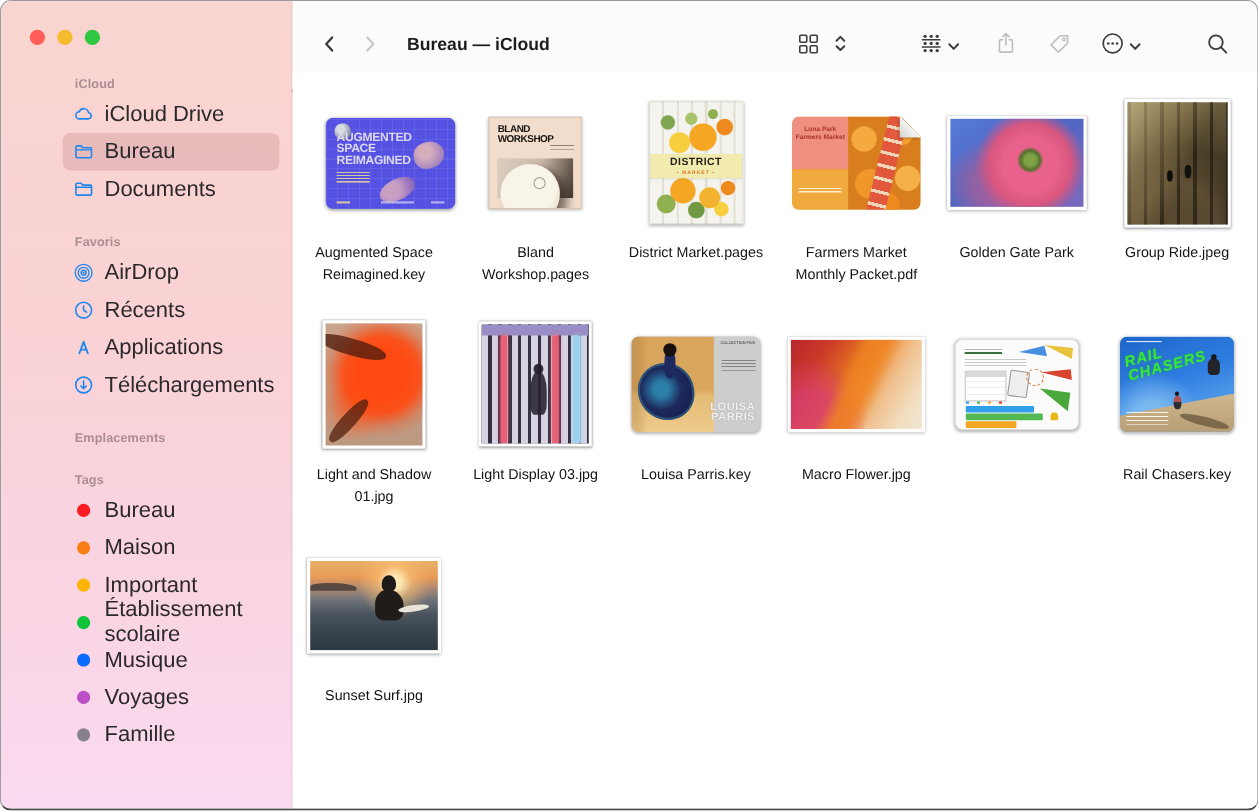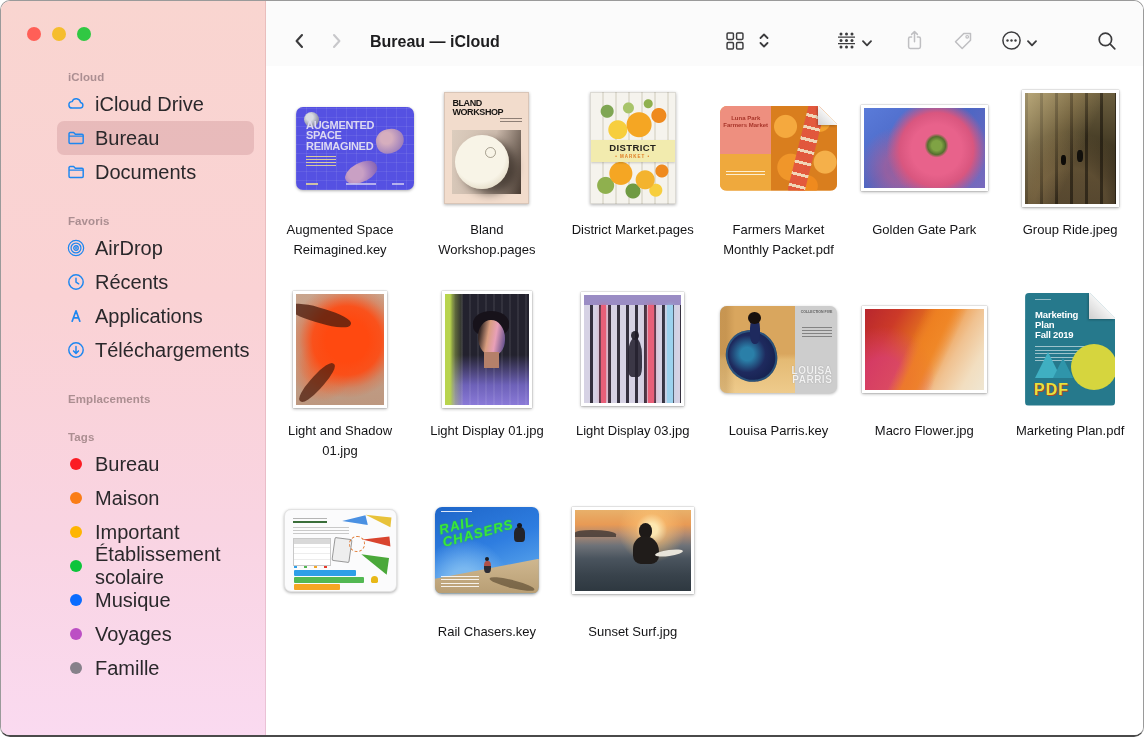--- a/index.html
+++ b/index.html
@@ -29,21 +29,21 @@
     display:flex;align-items:center;height:34px;margin:0 12px;padding:0 10px;
     border-radius:7px;font-size:20px;color:#2a282b;cursor:default;
   }
   .sb-item.selected{background:rgba(140,58,70,0.16);}
   .sb-ico{width:18px;height:18px;margin-right:10px;flex:0 0 18px;display:flex;align-items:center;justify-content:center;}
   .dot{width:12px;height:12px;border-radius:50%;margin:0 13px 0 3px;flex:0 0 12px;}
 
   
   .toolbar{
     position:absolute;left:265px;right:0;top:0;height:83px;
-    background:#fbfbfb;border-bottom:1px solid #b91c1c;
+    background:#fbfbfb;border-bottom:3px solid #b91c1c;
     display:flex;align-items:center;box-sizing:border-box;
   }
   .tb-btn{background:none;border:none;padding:4px;display:flex;align-items:center;justify-content:center;cursor:default;}
   .nav-back{margin-left:22px;}
   .nav-fwd{margin-left:16px;}
   .tb-title{margin-left:22px;font-size:16px;font-weight:700;color:#1d1d1f;}
   .tb-right{margin-left:auto;display:flex;align-items:center;}
   .cluster{display:flex;align-items:center;gap:6px;}
   .gap-a{margin-left:0;}
   .gap-b{margin-left:58px;}
@@ -77,21 +77,21 @@
   .aug-blob1{position:absolute;right:10px;top:22px;width:28px;height:24px;border-radius:48% 52% 55% 45%;
     background:radial-gradient(circle at 40% 35%,#d6aebe 0 25%,#a888bd 65%,#8668ad 100%);transform:rotate(-15deg);}
   .aug-blob2{position:absolute;left:48px;bottom:8px;width:34px;height:19px;border-radius:50% 50% 45% 55%;
     background:radial-gradient(circle at 35% 40%,#c9a0c4 0 30%,#9a76bd 70%,#7d5cab 100%);transform:rotate(-28deg);}
   .aug-lines{position:absolute;left:10px;top:49px;width:30px;height:10px;background:
     repeating-linear-gradient(0deg,rgba(235,220,150,0.85) 0 1px,transparent 1px 3px);}
   .aug-foot{position:absolute;left:10px;right:10px;bottom:5px;height:2px;background:
     linear-gradient(90deg,rgba(235,220,150,.8) 0 12px,transparent 12px 40px,rgba(220,216,242,.7) 40px 70px,transparent 70px 86px,rgba(220,216,242,.7) 86px 100%);}
 
   
-  .t-bland{width:85px;height:112px;background:#f2dccc;}
+  .t-bland{width:85px;height:84px;background:#f2dccc;}
   .bl-title{position:absolute;left:7px;top:6px;font-weight:700;font-size:9px;line-height:8.5px;color:#161412;letter-spacing:-.4px;}
   .bl-sub{position:absolute;right:6px;top:24px;width:22px;height:5px;background:
     repeating-linear-gradient(0deg,rgba(60,50,45,.55) 0 1px,transparent 1px 3px);}
   .bl-photo{position:absolute;left:7px;right:7px;top:37px;bottom:9px;
     background:linear-gradient(105deg,#dccdbe 0%,#cdbbad 52%,#473a31 100%);}
   .bl-plate{position:absolute;left:3px;top:5px;width:54px;height:54px;border-radius:50%;
     background:radial-gradient(circle at 45% 40%,#f8f4e7 0 58%,#eae3d1 72%,#d9d2be 100%);
     box-shadow:7px 5px 9px rgba(25,18,12,0.55);}
   .bl-ring{position:absolute;left:33px;top:17px;width:9px;height:9px;border-radius:50%;border:1px solid rgba(90,80,60,.5);}
 
@@ -619,32 +619,20 @@
           <div class="thumb photo t-ls">
             <div class="ph ls">
               <div class="ls-a1"></div>
               <div class="ls-a2"></div>
             </div>
           </div>
         </div>
         <div class="flabel">Light and Shadow 01.jpg</div>
       </div>
 
-      <div class="cell">
-        <div class="thumbzone">
-          <div class="thumb photo t-ld1">
-            <div class="ph ld1">
-              <div class="ld1-hair"></div>
-              <div class="ld1-face"></div>
-              <div class="ld1-neck"></div>
-            </div>
-          </div>
-        </div>
-        <div class="flabel">Light Display 01.jpg</div>
-      </div>
 
       <div class="cell">
         <div class="thumbzone">
           <div class="thumb photo t-ld3">
             <div class="ph ld3">
               <div class="ld3-top"></div>
               <div class="ld3-p1"></div>
               <div class="ld3-p2"></div>
               <div class="ld3-b1"></div>
               <div class="ld3-head"></div>
@@ -676,41 +664,20 @@
 
       <div class="cell">
         <div class="thumbzone">
           <div class="thumb photo t-macro">
             <div class="ph mf"></div>
           </div>
         </div>
         <div class="flabel">Macro Flower.jpg</div>
       </div>
 
-      <div class="cell">
-        <div class="thumbzone">
-          <div class="thumb t-marketing" style="box-shadow:none;">
-            <div class="mk-clip">
-              <div class="mk-meta"></div>
-              <div class="mk-title">
-                <div>Marketing</div>
-                  <div>Plan</div>
-                  <div>Fall 2019</div>
-              </div>
-              <div class="mk-para"></div>
-              <div class="mk-circle"></div>
-              <div class="mk-tri1"></div>
-              <div class="mk-tri2"></div>
-              <div class="mk-pdf">PDF</div>
-            </div>
-            <div class="mk-fold"></div>
-          </div>
-        </div>
-        <div class="flabel">Marketing Plan.pdf</div>
-      </div>
 
       <div class="cell">
         <div class="thumbzone">
           <div class="thumb keydoc t-paper">
             <div class="pp-title"></div>
             <div class="pp-para"></div>
             <div class="pp-table"></div>
             <div class="pp-dev"></div>
             <div class="pp-dash"></div>
             <div class="plane pl-blue"></div>

